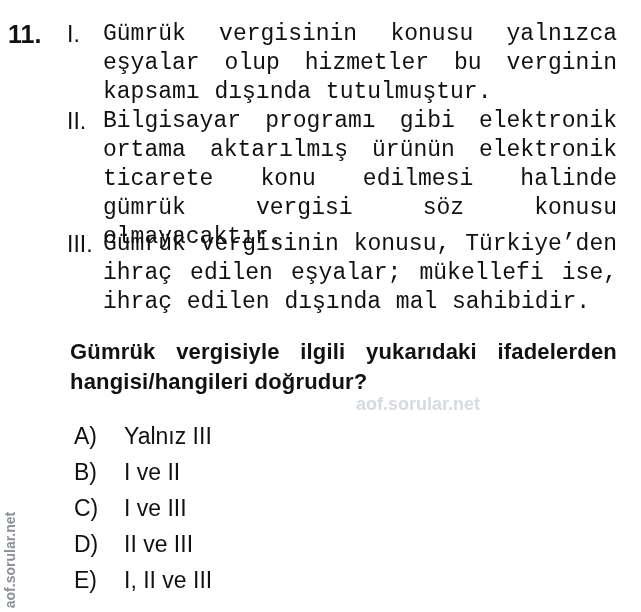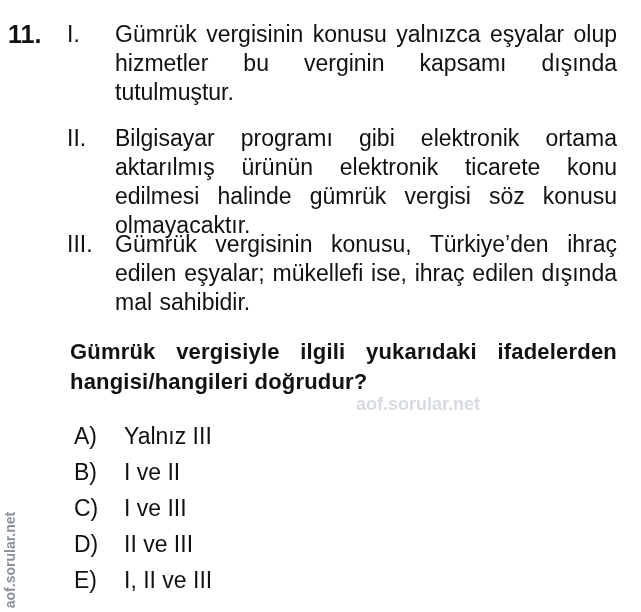--- a/index.html
+++ b/index.html
@@ -1,42 +1,42 @@
 <!DOCTYPE html>
 <html><head>
   <meta charset="utf-8">
   <style>
     html, body { margin: 0; padding: 0; background: #ffffff; }
     body { width: 641px; height: 612px; position: relative; overflow: hidden;
            font-family: "Liberation Sans", sans-serif; color: #111111; }
     .qnum { position: absolute; left: 8px; top: 20px; font-size: 25px; font-weight: bold; line-height: 29px; }
     .stmt { position: absolute; left: 67px; width: 550px; font-size: 23px; line-height: 29px; }
     .stmt .roman { position: absolute; left: 0; top: 0; }
-    .stmt .text { margin-left: 48px; text-align: justify; text-align-last: left; word-spacing: 1px; }
+    .stmt .text { margin-left: 36px; text-align: justify; text-align-last: left; word-spacing: 1px; font-family: Liberation Mono, monospace; }
     .question { position: absolute; left: 70px; top: 337px; width: 547px; font-size: 22px; font-weight: bold;
                 line-height: 30px; text-align: justify; text-align-last: left; letter-spacing: 0.2px; }
     .watermark-h { position: absolute; left: 356px; top: 394px; font-size: 18px; font-weight: bold; color: #d7dbe0; }
     .watermark-v { position: absolute; left: -50px; top: 552px; font-size: 14px; font-weight: bold; color: #8a8f98;
                    transform: rotate(-90deg); transform-origin: center; width: 120px; text-align: center; }
     .options { position: absolute; left: 74px; top: 418px; }
     .option { position: relative; height: 36px; font-size: 23px; line-height: 36px; }
     .option .letter { position: absolute; left: 0; }
     .option .answer { position: absolute; left: 50px; white-space: nowrap; }
   </style>
 </head>
 <body>
 
 <div class="qnum">11.</div>
 
 <div class="stmt" style="top:20px;">
   <span class="roman">I.</span>
   <div class="text">Gümrük vergisinin konusu yalnızca eşyalar olup hizmetler bu verginin kapsamı dışında tutulmuştur.</div>
 </div>
 
-<div class="stmt" style="top:124px;">
+<div class="stmt" style="top:107px;">
   <span class="roman">II.</span>
   <div class="text">Bilgisayar programı gibi elektronik ortama aktarılmış ürünün elektronik ticarete konu edilmesi halinde gümrük vergisi söz konusu olmayacaktır.</div>
 </div>
 
 <div class="stmt" style="top:230px;">
   <span class="roman">III.</span>
   <div class="text">Gümrük vergisinin konusu, Türkiye’den ihraç edilen eşyalar; mükellefi ise, ihraç edilen dışında mal sahibidir.</div>
 </div>
 
 <div class="question">Gümrük vergisiyle ilgili yukarıdaki ifadelerden hangisi/hangileri doğrudur?</div>

